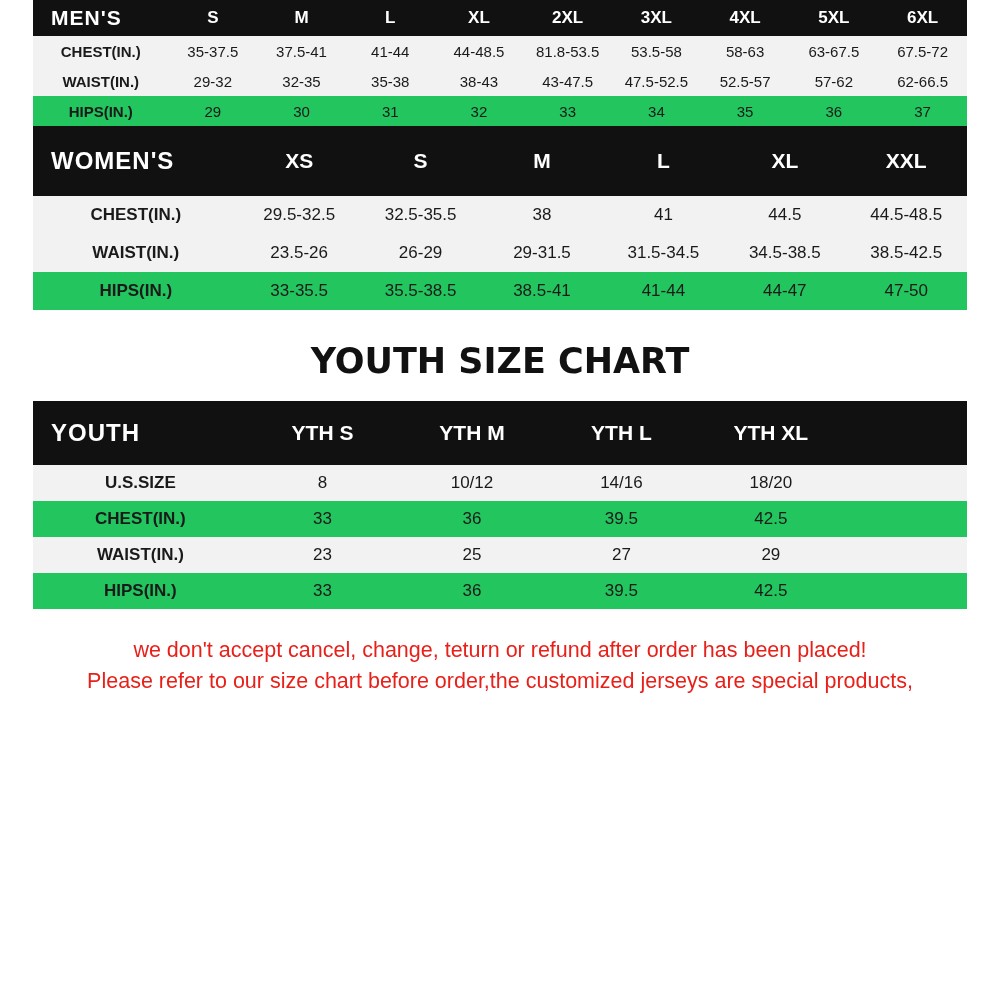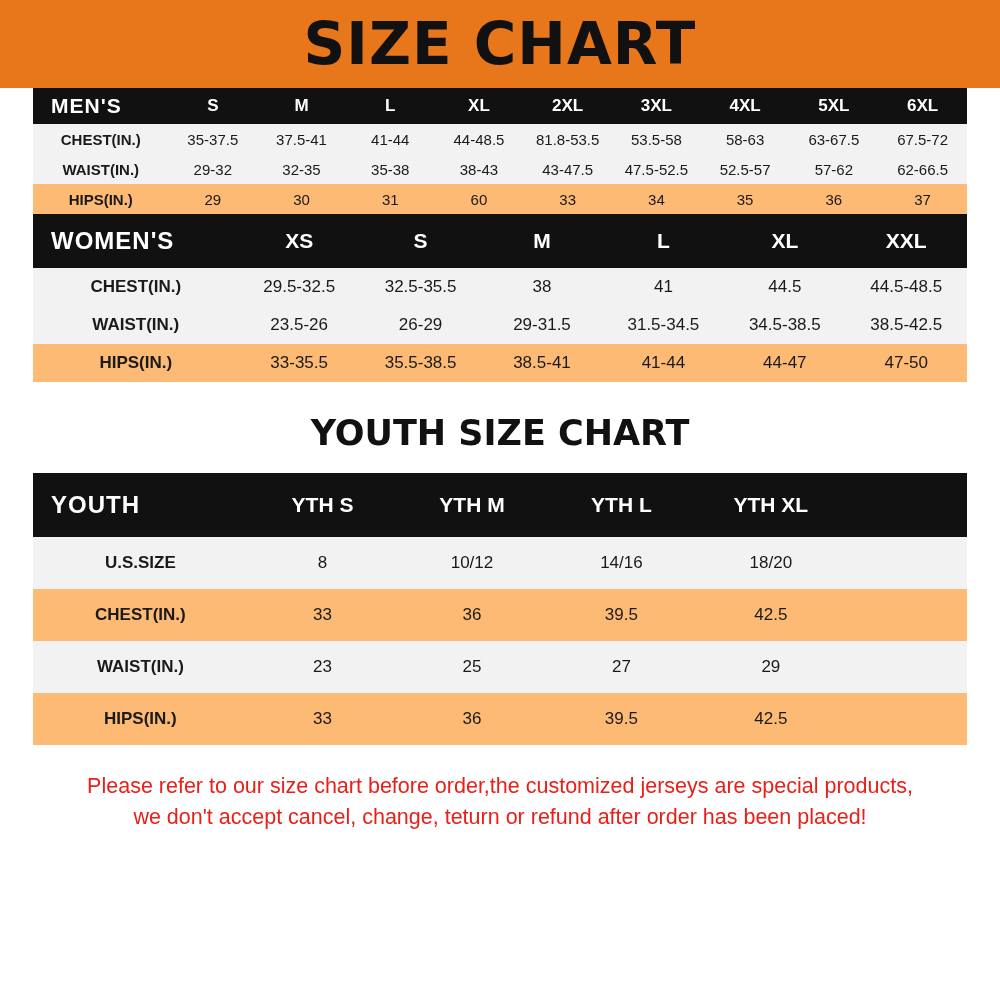--- a/index.html
+++ b/index.html
@@ -81,66 +81,63 @@
   tbody td {
     text-align: center;
     vertical-align: middle;
     color: #1a1a1a;
   }
   tbody td.label-col {
     text-align: center;
     font-weight: bold;
   }
   tbody tr.alt {
-    background: #fdba74;
+    background: #22c55e;
   }
   tbody tr.plain {
     background: #f2f2f2;
   }
 
   
   #men-table thead th { height: 36px; font-size: 17px; }
   #men-table thead th.label-col { font-size: 21px; }
   #men-table tbody tr { height: 30px; }
   #men-table tbody td { font-size: 15px; }
   #men-table tbody td.label-col { font-size: 15px; }
 
   
-  #women-table thead th { height: 54px; font-size: 21px; }
+  #women-table thead th { height: 70px; font-size: 21px; }
   #women-table thead th.label-col { font-size: 24px; }
   #women-table tbody tr { height: 38px; }
   #women-table tbody td { font-size: 17px; }
   #women-table tbody td.label-col { font-size: 17px; }
 
   
   #youth-table thead th { height: 64px; font-size: 21px; }
   #youth-table thead th.label-col { font-size: 24px; }
-  #youth-table tbody tr { height: 52px; }
+  #youth-table tbody tr { height: 36px; }
   #youth-table tbody td { font-size: 17px; }
   #youth-table tbody td.label-col { font-size: 17px; }
 
   
   .footer-note {
     margin-top: 26px;
     padding: 0 30px;
     color: #e8201a;
     font-size: 21.5px;
     line-height: 1.42;
     text-align: center;
   }
   .footer-note div { white-space: nowrap; }
 </style>
 </head>
 <body>
 
 <div class="page">
 
-  <div class="banner">
-    <div class="banner-title">SIZE CHART</div>
-  </div>
 
   <div class="table-wrap">
     <table id="men-table">
       <colgroup>
         <col style="width:14.5%">
         <col style="width:9.5%">
           <col style="width:9.5%">
           <col style="width:9.5%">
         <col style="width:9.5%">
           <col style="width:9.5%">
@@ -186,21 +183,21 @@
           <td>47.5-52.5</td>
           <td>52.5-57</td>
           <td>57-62</td>
           <td>62-66.5</td>
         </tr>
         <tr class="alt">
           <td class="label-col">HIPS(IN.)</td>
           <td>29</td>
           <td>30</td>
           <td>31</td>
-          <td>60</td>
+          <td>32</td>
           <td>33</td>
           <td>34</td>
           <td>35</td>
           <td>36</td>
           <td>37</td>
         </tr>
       </tbody>
     </table>
   </div>
 
@@ -310,17 +307,17 @@
           <td>36</td>
           <td>39.5</td>
           <td>42.5</td>
           <td></td>
         </tr>
       </tbody>
     </table>
   </div>
 
   <div class="footer-note">
+    <div>we don't accept cancel, change, teturn or refund after order has been placed!</div>
     <div>Please refer to our size chart before order,the customized jerseys are special products,</div>
-    <div>we don't accept cancel, change, teturn or refund after order has been placed!</div>
   </div>
 
 </div>
 
 </body></html>

